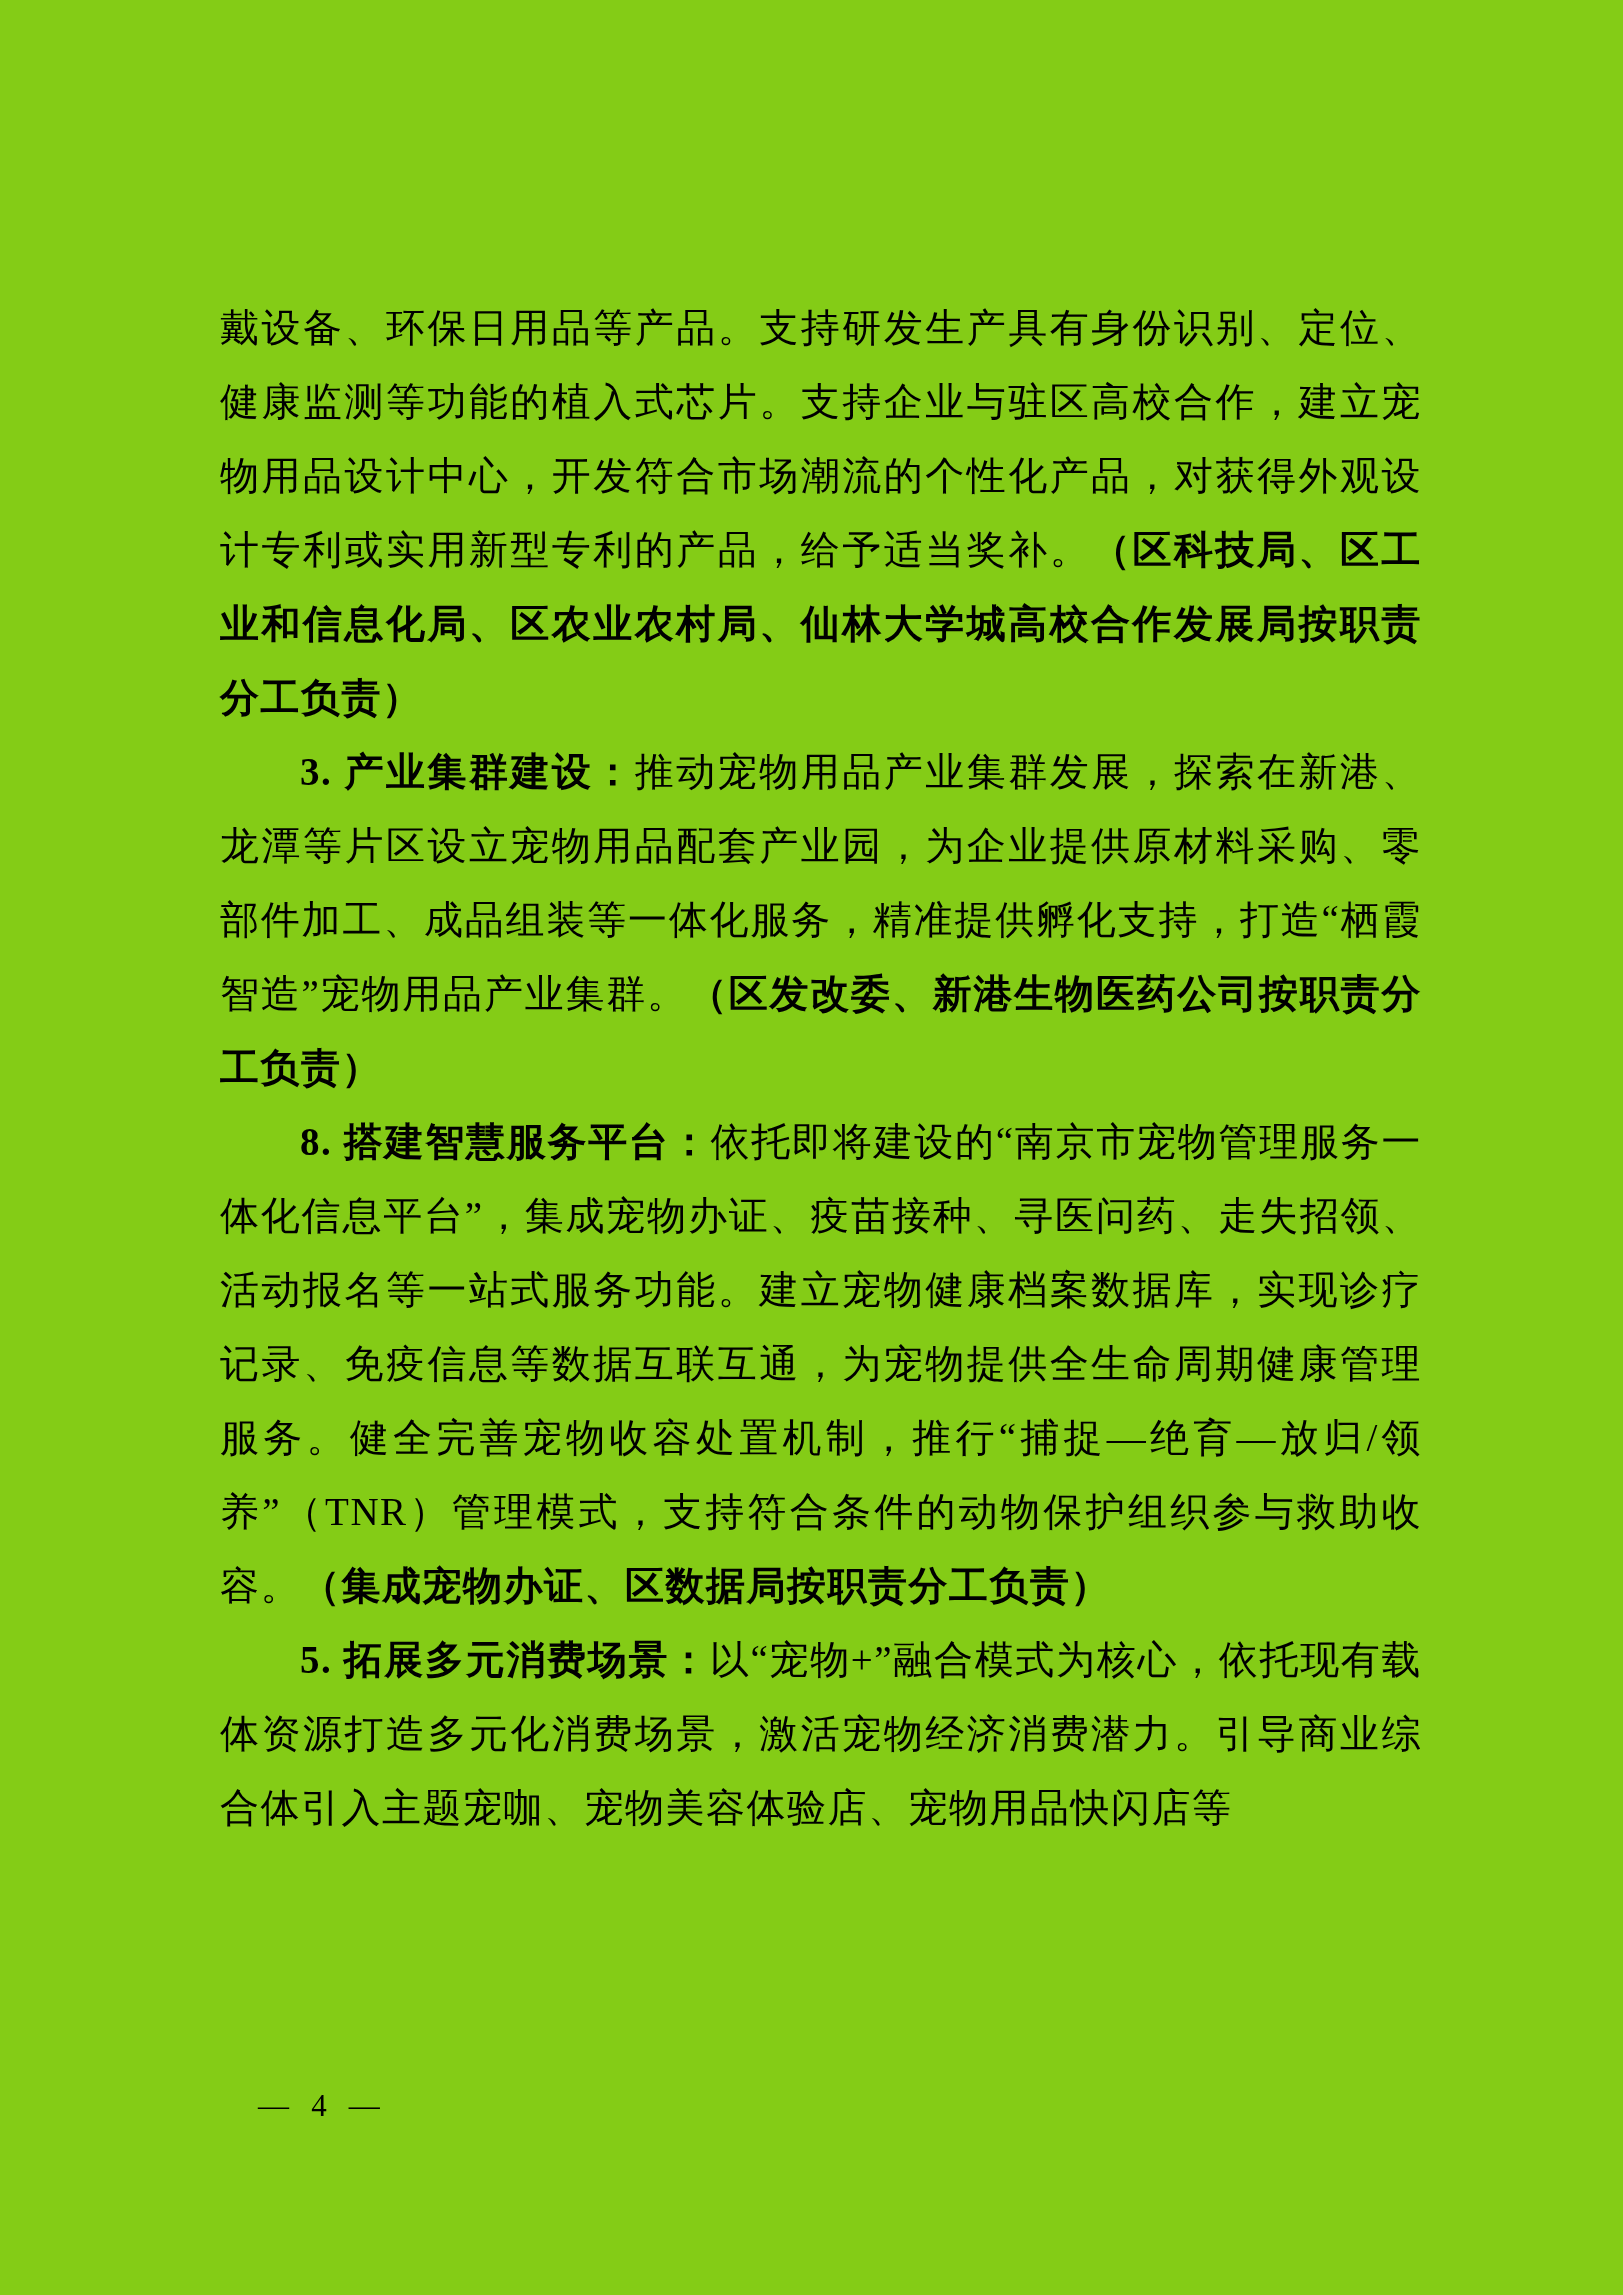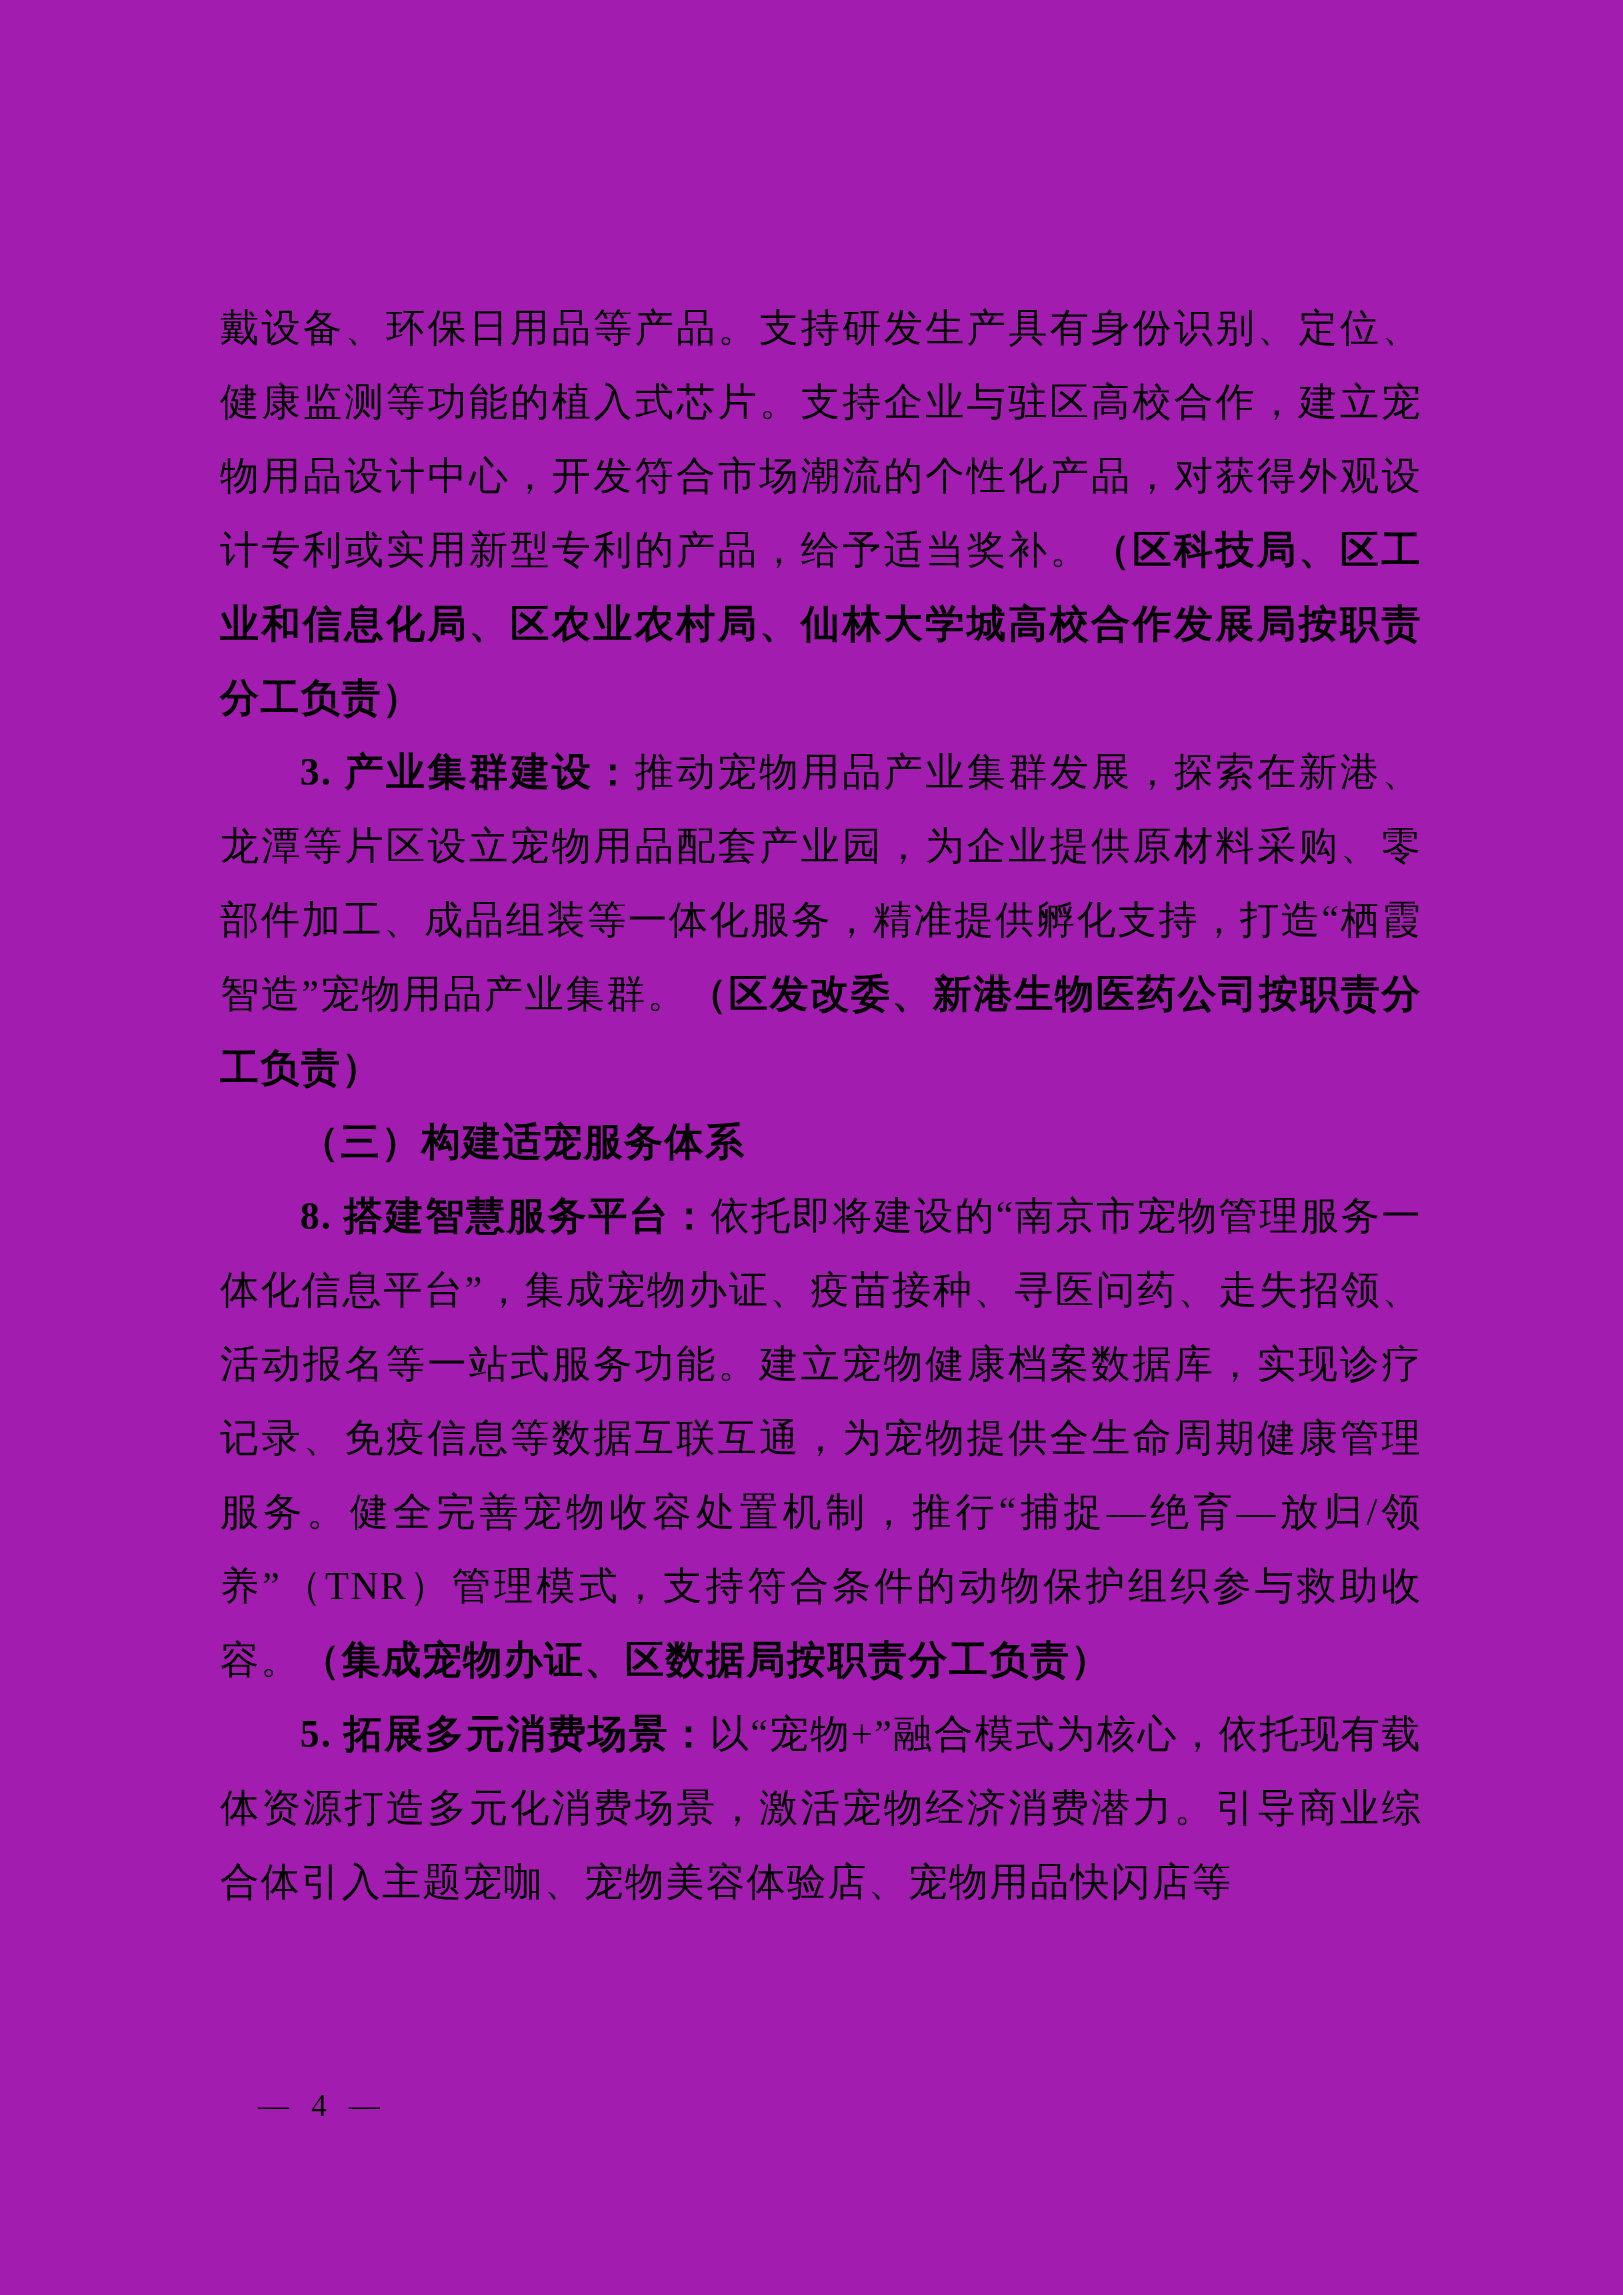--- a/index.html
+++ b/index.html
@@ -4,21 +4,21 @@
 <style>
   html, body {
     margin: 0;
     padding: 0;
     background: #e8e8e8;
   }
   .page {
     position: relative;
     width: 1623px;
     height: 2295px;
-    background: #a21caf;
+    background: #84cc16;
     color: #000000;
     font-family: "Liberation Serif", "DejaVu Serif", serif;
     overflow: hidden;
   }
   .doc-body {
     position: absolute;
     left: 220px;
     top: 291px;
     width: 1202px;
   }
@@ -55,19 +55,18 @@
     white-space: nowrap;
   }
 </style>
 </head>
 <body>
 
 <div class="page">
   <div class="doc-body">
       <p class="para"><span class="seg seg-body">戴设备、环保日用品等产品。支持研发生产具有身份识别、定位、健康监测等功能的植入式芯片。支持企业与驻区高校合作，建立宠物用品设计中心，开发符合市场潮流的个性化产品，对获得外观设计专利或实用新型专利的产品，给予适当奖补。</span><span class="seg seg-attribution">（区科技局、区工业和信息化局、区农业农村局、仙林大学城高校合作发展局按职责分工负责）</span></p>
       <p class="para indent"><span class="seg seg-heading-inline">3. 产业集群建设：</span><span class="seg seg-body">推动宠物用品产业集群发展，探索在新港、龙潭等片区设立宠物用品配套产业园，为企业提供原材料采购、零部件加工、成品组装等一体化服务，精准提供孵化支持，打造“栖霞智造”宠物用品产业集群。</span><span class="seg seg-attribution">（区发改委、新港生物医药公司按职责分工负责）</span></p>
-      <p class="para indent"><span class="seg seg-section-heading">（三）构建适宠服务体系</span></p>
       <p class="para indent"><span class="seg seg-heading-inline">8. 搭建智慧服务平台：</span><span class="seg seg-body">依托即将建设的“南京市宠物管理服务一体化信息平台”，集成宠物办证、疫苗接种、寻医问药、走失招领、活动报名等一站式服务功能。建立宠物健康档案数据库，实现诊疗记录、免疫信息等数据互联互通，为宠物提供全生命周期健康管理服务。健全完善宠物收容处置机制，推行“捕捉—绝育—放归/领养”（TNR）管理模式，支持符合条件的动物保护组织参与救助收容。</span><span class="seg seg-attribution">（集成宠物办证、区数据局按职责分工负责）</span></p>
       <p class="para indent"><span class="seg seg-heading-inline">5. 拓展多元消费场景：</span><span class="seg seg-body">以“宠物+”融合模式为核心，依托现有载体资源打造多元化消费场景，激活宠物经济消费潜力。引导商业综合体引入主题宠咖、宠物美容体验店、宠物用品快闪店等</span></p>
     </div>
   <div class="page-number">— 4 —</div>
 </div>
 
 
 </body></html>

